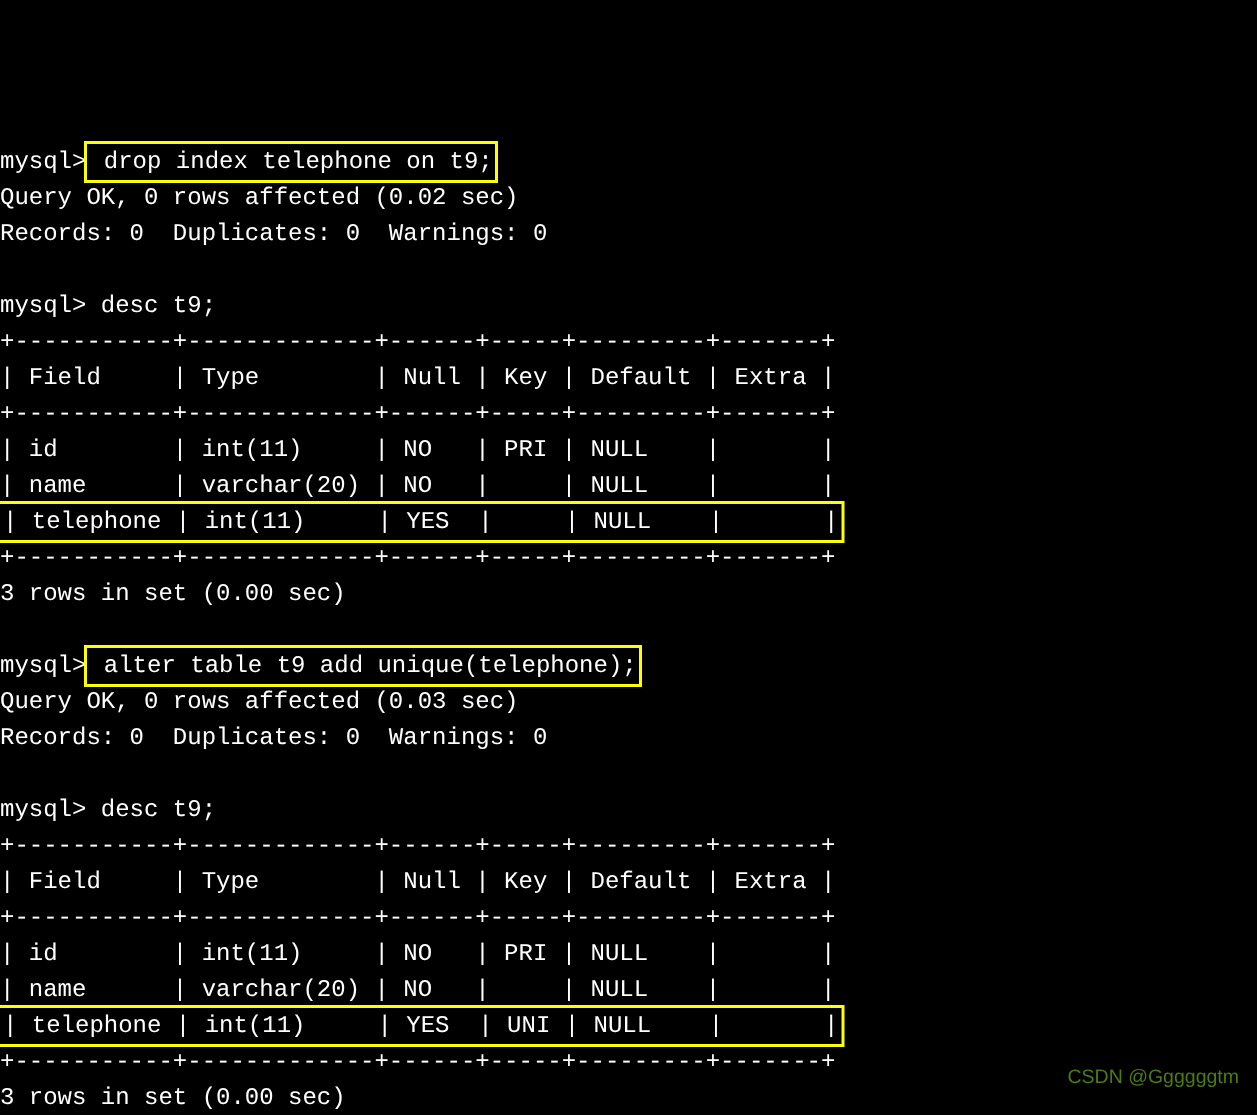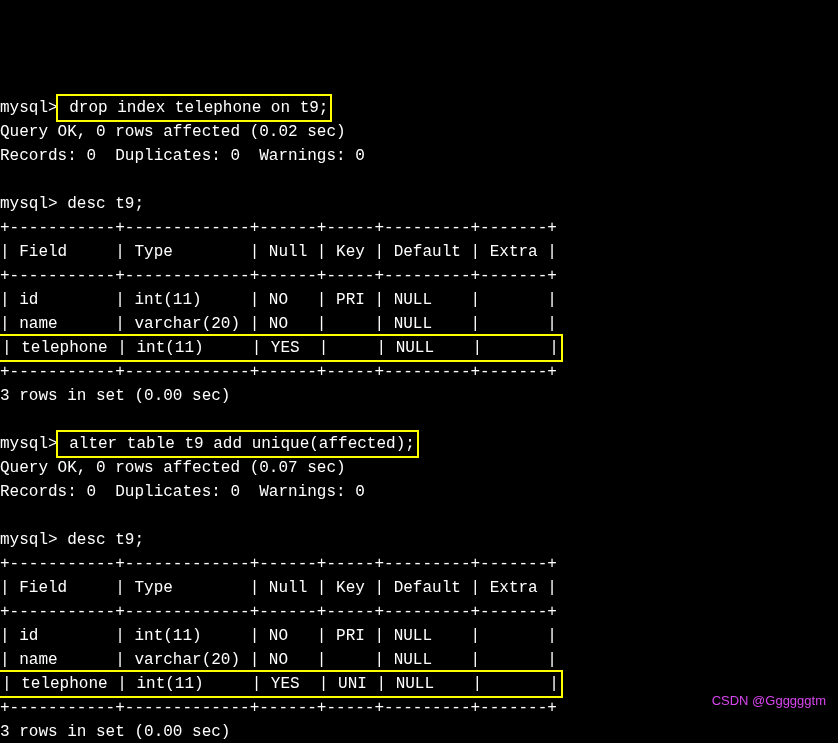--- a/index.html
+++ b/index.html
@@ -22,23 +22,23 @@
       margin: -2px;
     }
     .highlight-row {
       border: 2px solid #ffff00;
       display: inline-block;
       padding: 0 2px;
       margin: -2px -2px;
     }
     .watermark {
       position: absolute;
-      bottom: 33px;
+      bottom: 16px;
       right: 12px;
-      color: #d946ef;
+      color: #4d7c0f;
       font-family: Arial, sans-serif;
       font-size: 13px;
     }
   </style>
 </head>
 <body>
 
 
 
 <span>mysql&gt;</span><span class="highlight-box"> drop index telephone on t9;</span>
@@ -48,22 +48,22 @@
 <span>mysql&gt;</span><span> desc t9;</span>
 <span>+-----------+-------------+------+-----+---------+-------+</span>
 <span>| Field     | Type        | Null | Key | Default | Extra |</span>
 <span>+-----------+-------------+------+-----+---------+-------+</span>
 <span>| id        | int(11)     | NO   | PRI | NULL    |       |</span>
 <span>| name      | varchar(20) | NO   |     | NULL    |       |</span>
 <span class="highlight-row">| telephone | int(11)     | YES  |     | NULL    |       |</span>
 <span>+-----------+-------------+------+-----+---------+-------+</span>
 <span>3 rows in set (0.00 sec)</span>
 
-<span>mysql&gt;</span><span class="highlight-box"> alter table t9 add unique(affected);</span>
-<span>Query OK, 0 rows affected (0.07 sec)</span>
+<span>mysql&gt;</span><span class="highlight-box"> alter table t9 add unique(telephone);</span>
+<span>Query OK, 0 rows affected (0.03 sec)</span>
 <span>Records: 0  Duplicates: 0  Warnings: 0</span>
 
 <span>mysql&gt;</span><span> desc t9;</span>
 <span>+-----------+-------------+------+-----+---------+-------+</span>
 <span>| Field     | Type        | Null | Key | Default | Extra |</span>
 <span>+-----------+-------------+------+-----+---------+-------+</span>
 <span>| id        | int(11)     | NO   | PRI | NULL    |       |</span>
 <span>| name      | varchar(20) | NO   |     | NULL    |       |</span>
 <span class="highlight-row">| telephone | int(11)     | YES  | UNI | NULL    |       |</span>
 <span>+-----------+-------------+------+-----+---------+-------+</span>

